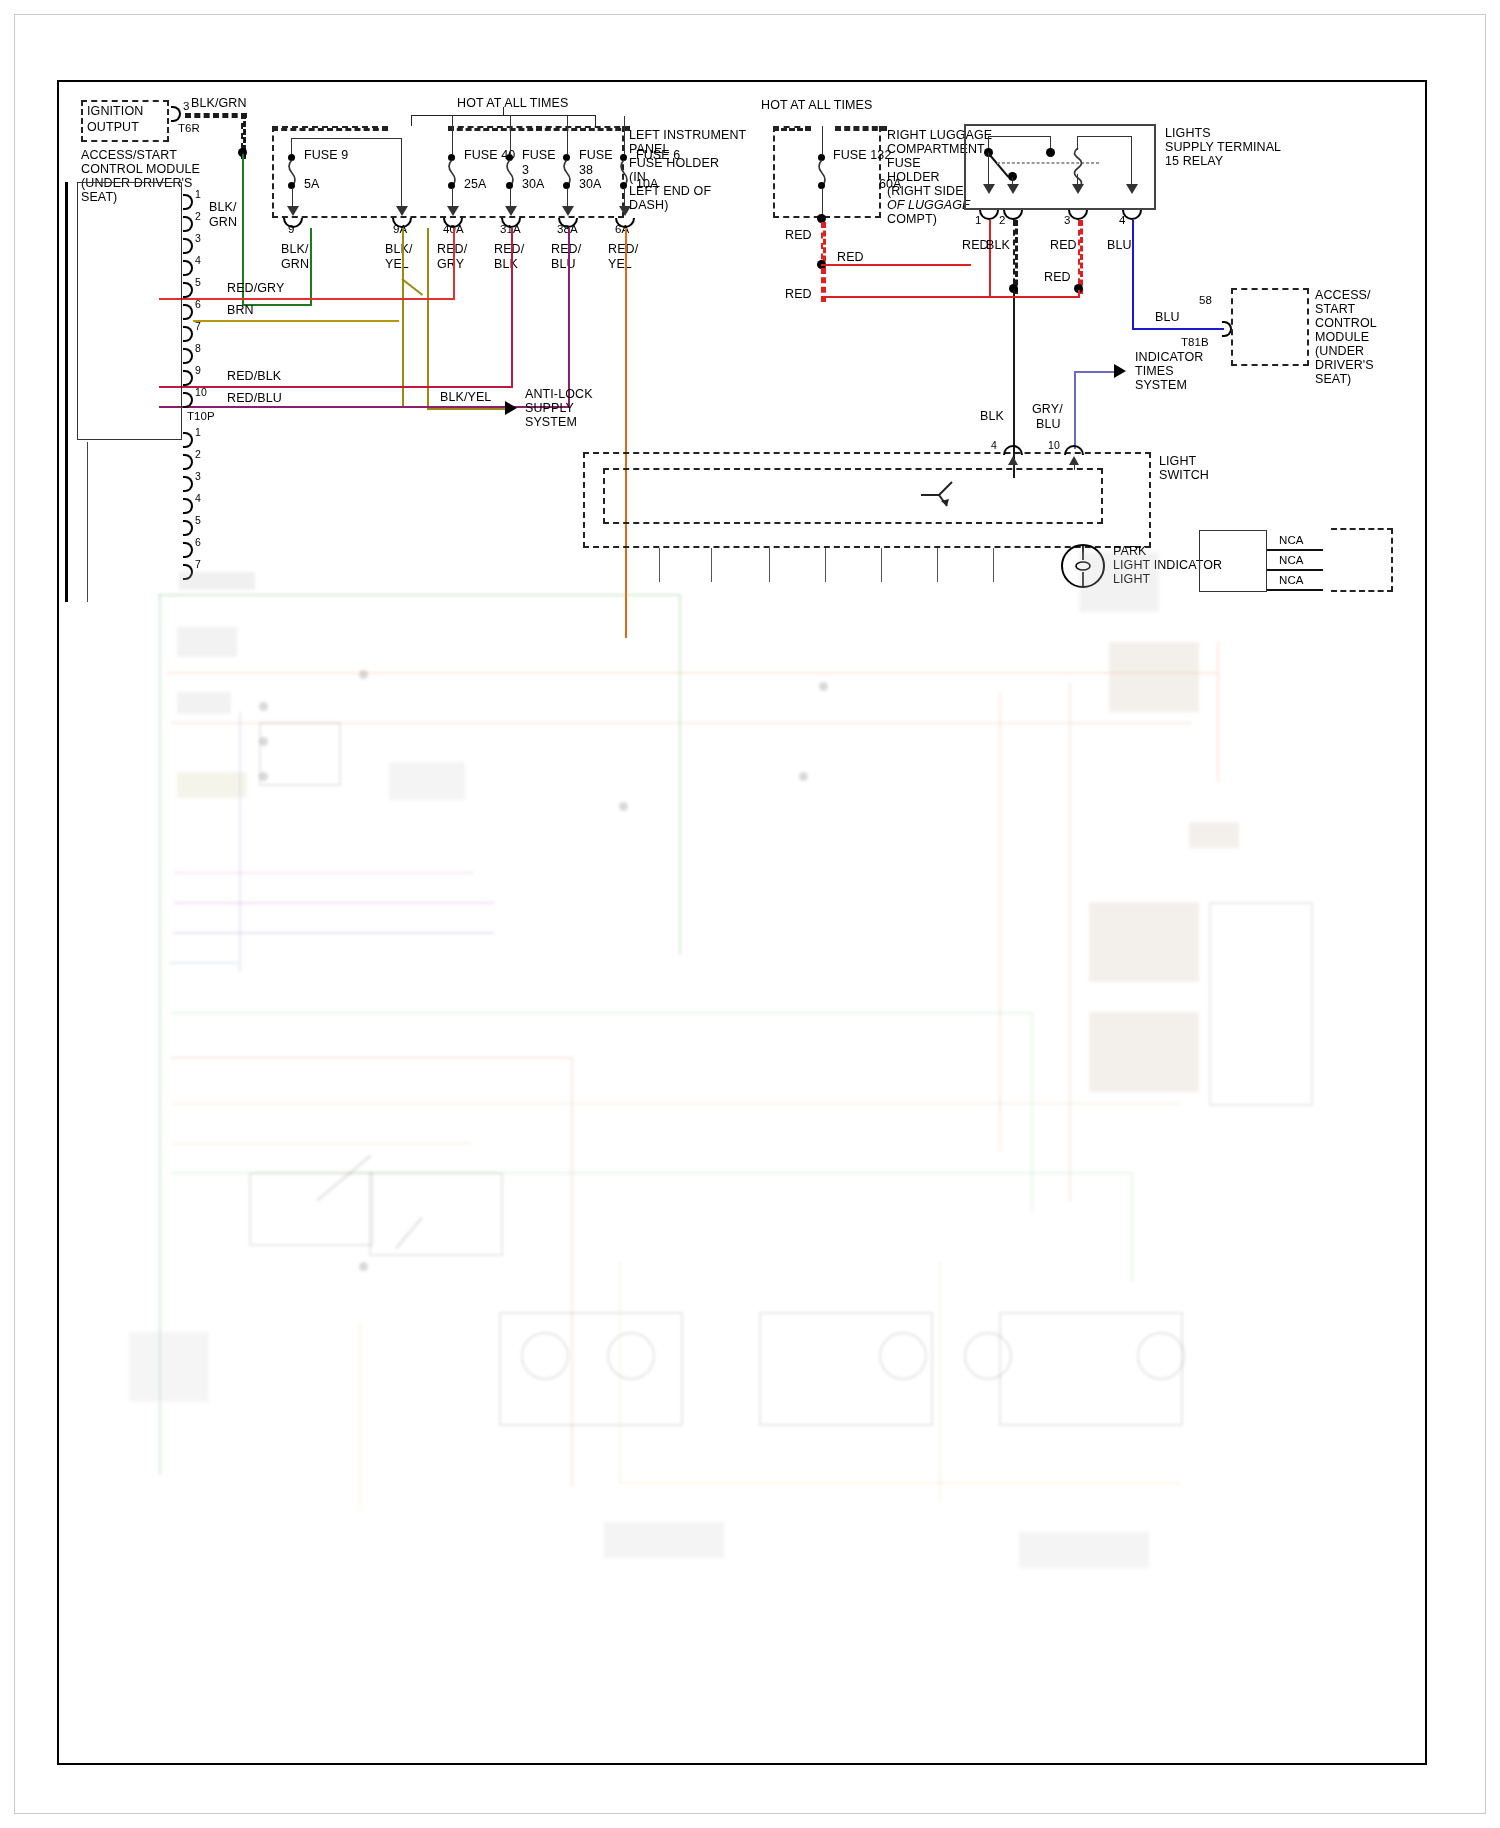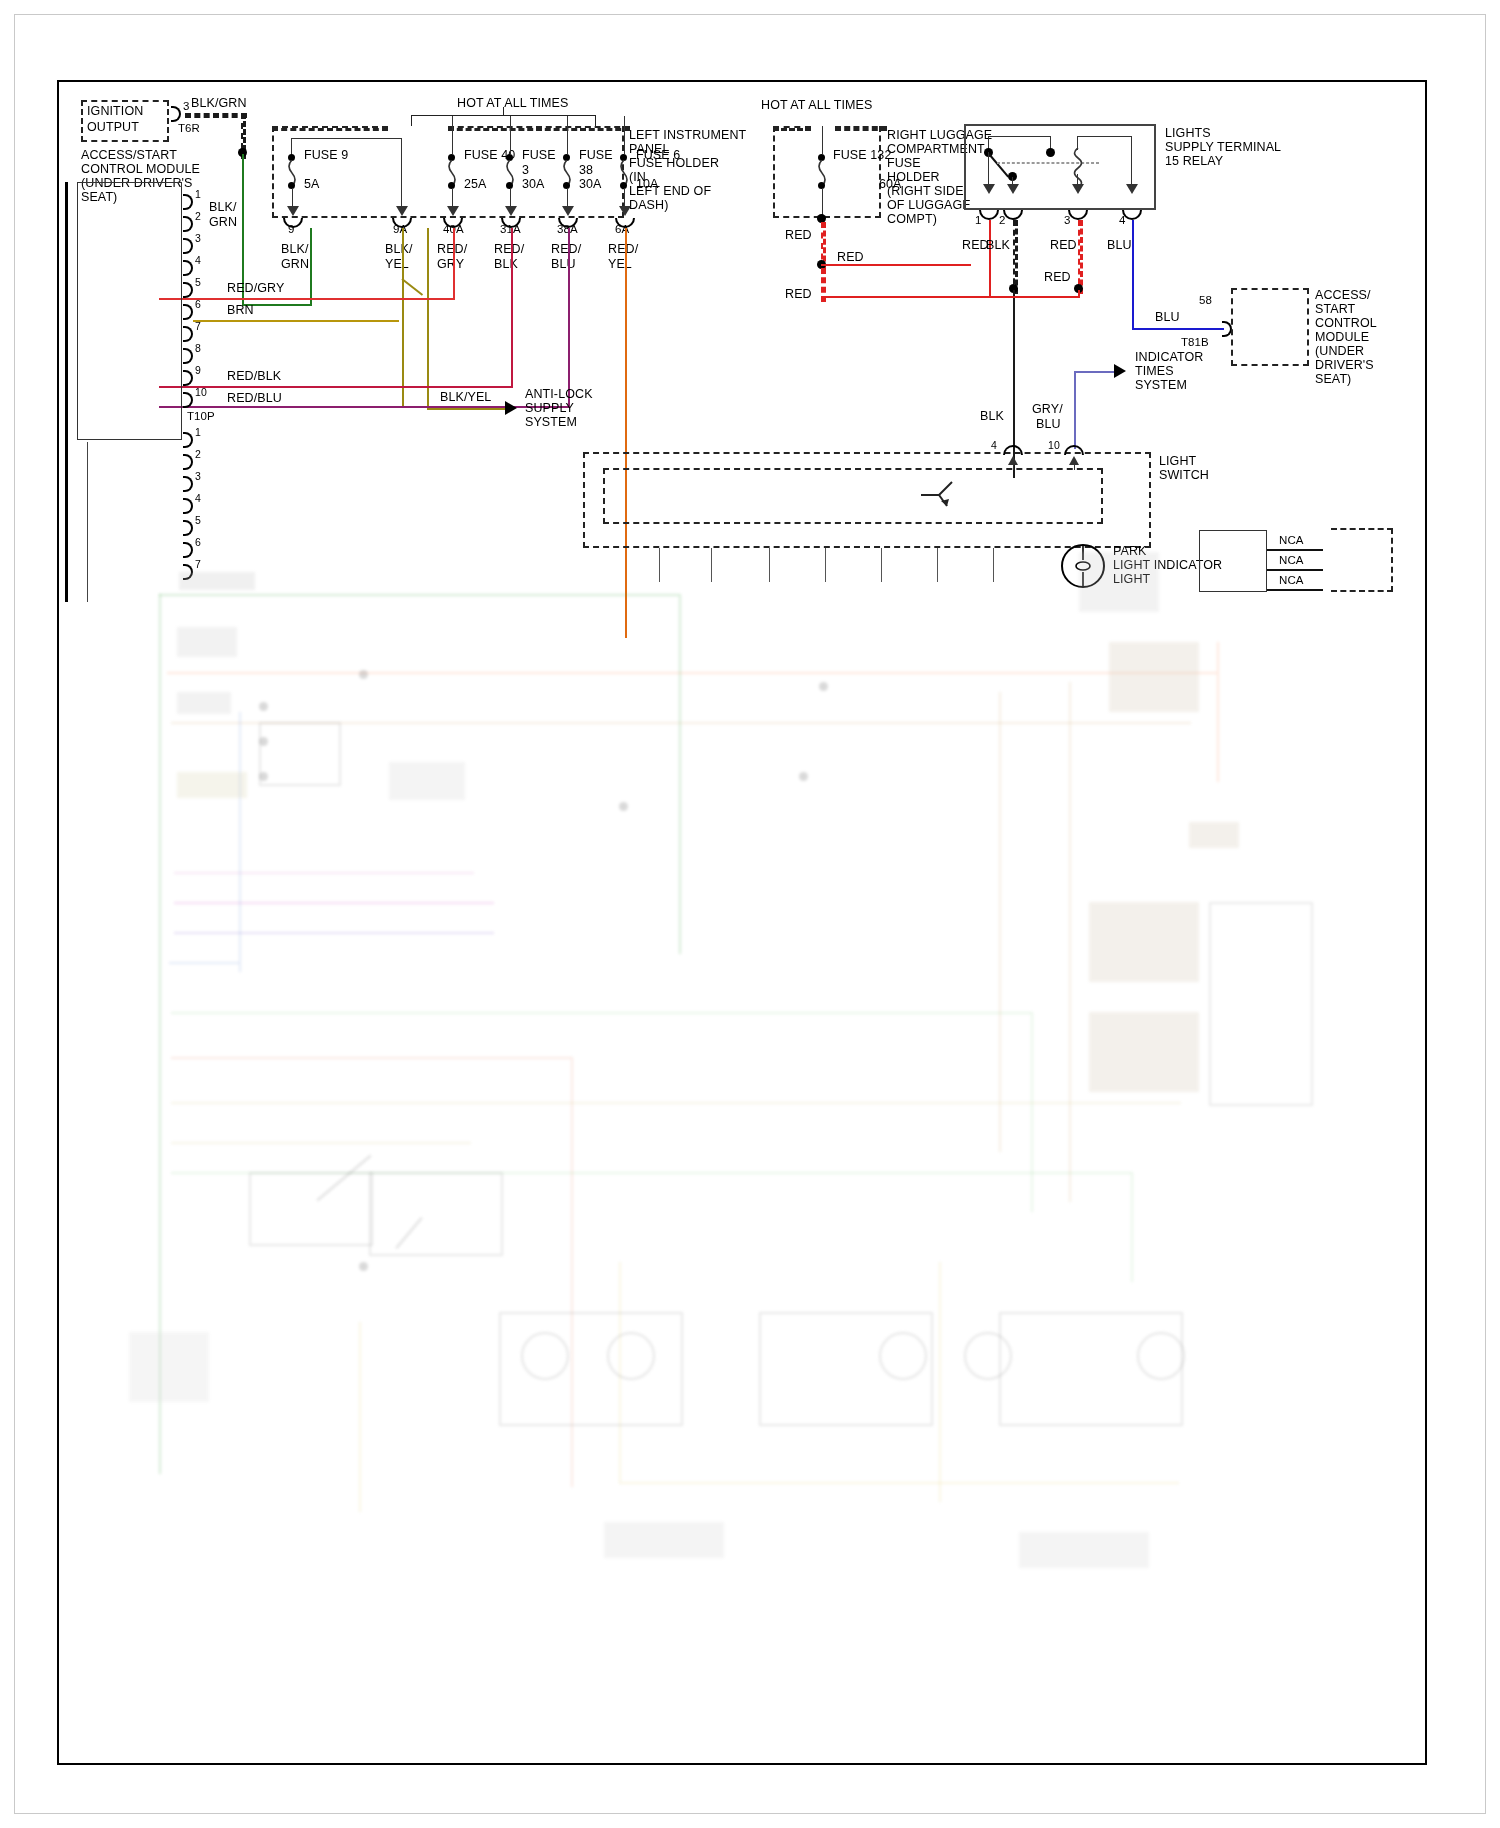--- a/index.html
+++ b/index.html
@@ -213,21 +213,21 @@
     <div class="t" style="left:702px;top:16px;">HOT AT ALL TIMES</div>
     <div class="dashbox" style="left:714px;top:44px;width:108px;height:92px;border-top:none;"></div>
     <div class="h dash" style="left:714px;top:44px;width:32px;border-color:#222;"></div>
     <div class="h dash" style="left:776px;top:44px;width:46px;border-color:#222;"></div>
 
     <div class="t" style="left:828px;top:46px;">RIGHT LUGGAGE</div>
     <div class="t" style="left:828px;top:60px;">COMPARTMENT</div>
     <div class="t" style="left:828px;top:74px;">FUSE</div>
     <div class="t" style="left:828px;top:88px;">HOLDER</div>
     <div class="t" style="left:828px;top:102px;">(RIGHT SIDE</div>
-    <div class="t" style="left:828px;top:116px;">OF LUGGAGE</div>
+    <div class="t" style="left:828px;top:116px;font-style:italic;">OF LUGGAGE</div>
     <div class="t" style="left:828px;top:130px;">COMPT)</div>
 
     <div class="v" style="left:763px;top:44px;height:28px;border-width:1.5px;border-color:#333;"></div>
     <div class="dot sm" style="left:759px;top:72px;"></div>
     <div class="fusez" style="left:757px;top:78px;">
       <svg width="12" height="26">
           <path d="M6 0 Q0 6 6 13 Q12 20 6 26" stroke="#333" stroke-width="1.6" fill="none"></path>
         </svg>
     </div>
     <div class="dot sm" style="left:759px;top:100px;"></div>

